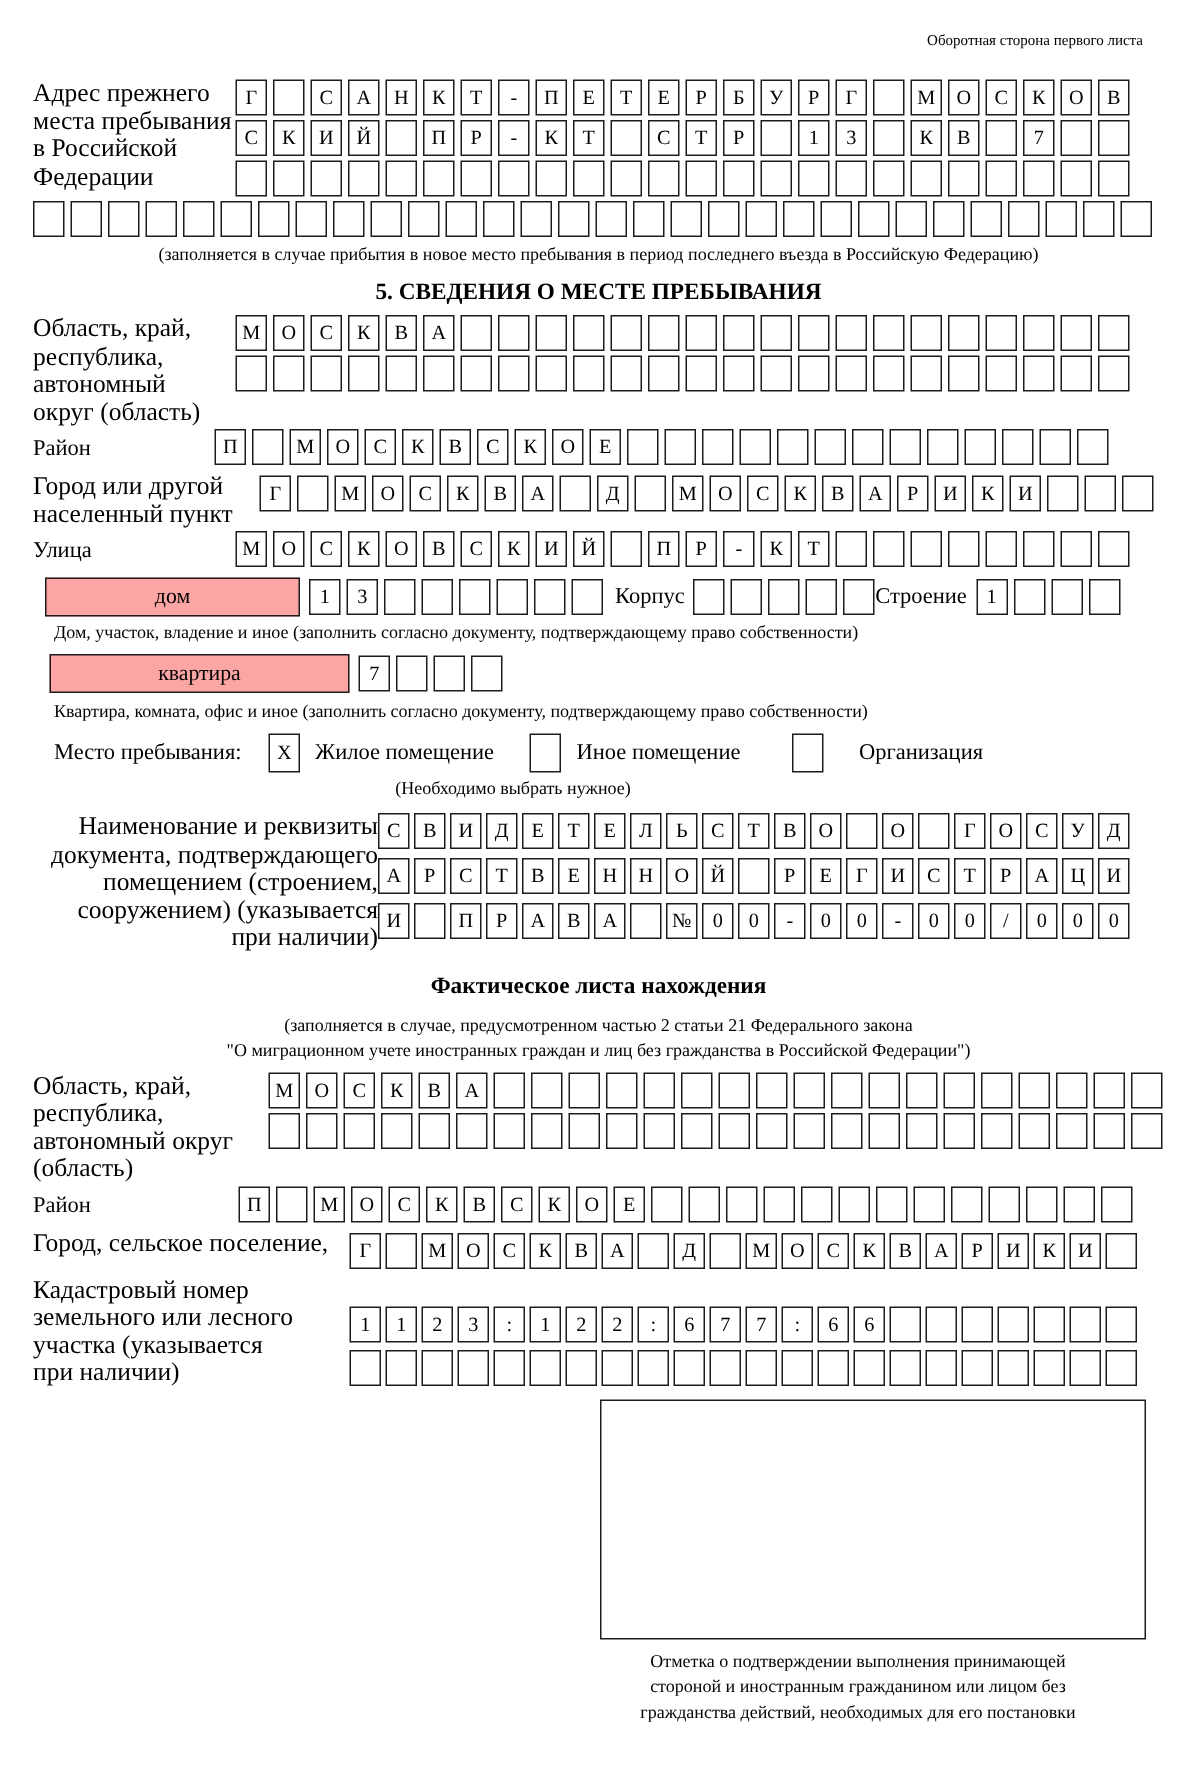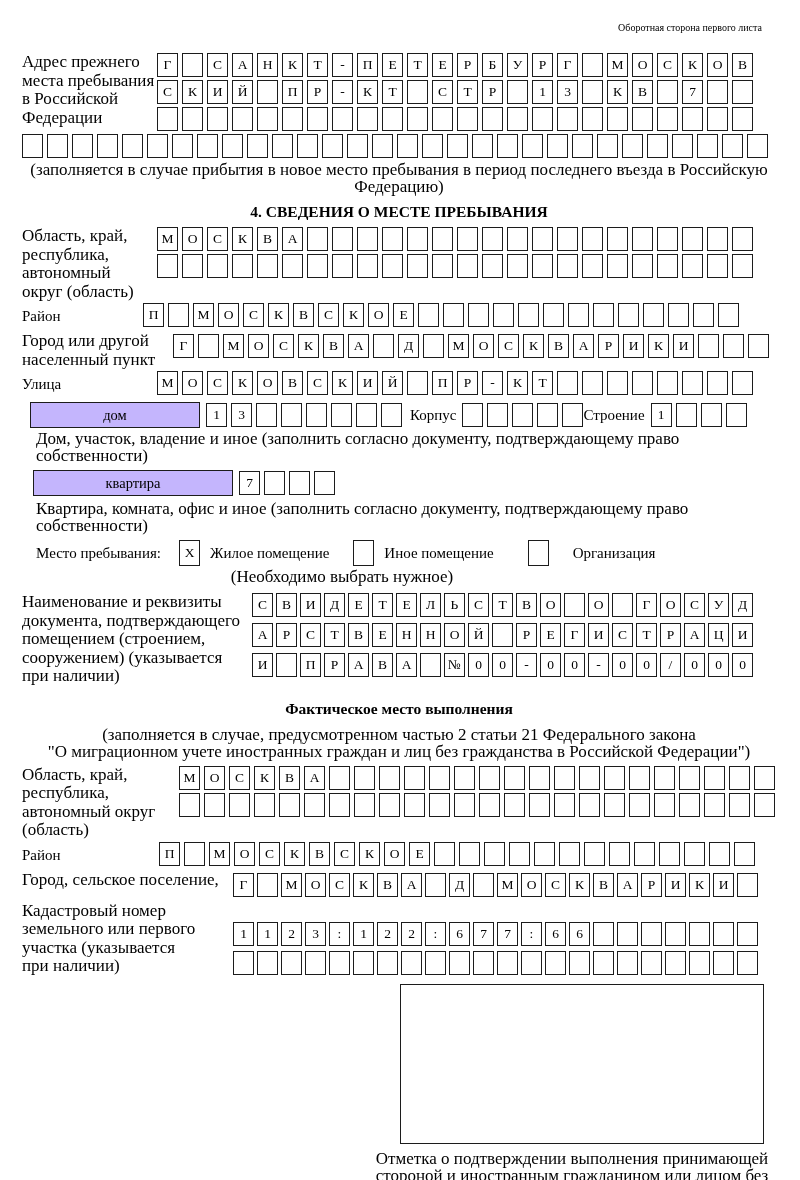--- a/index.html
+++ b/index.html
@@ -6,25 +6,25 @@
   body{width:800px;height:1180px;overflow:hidden;font-family:"Liberation Serif","DejaVu Serif",serif;}
   .page{box-sizing:border-box;width:800px;height:1180px;padding:14px 24px 0 22px;}
   .hdr-note{text-align:right;font-size:10px;margin-top:8px;padding-right:14px;}
   .frow{display:flex;align-items:flex-start;}
   .lbl{font-size:17px;line-height:18.5px;}
   .lbl-inline{font-size:15px;line-height:26px;white-space:nowrap;}
   .cellrow{display:flex;gap:4px;margin-bottom:3px;}
   .cellrow.tight{gap:3px;}
   .c{box-sizing:border-box;flex:0 0 auto;width:21px;height:24px;border:1.6px solid #1c1c1c;
      display:flex;align-items:center;justify-content:center;font-size:13.5px;background:#fff;}
-  .caption{font-size:17px;line-height:17px;}
+  .caption{font-size:12px;line-height:17px;}
   .center{text-align:center;}
   .title{font-weight:bold;font-size:15.5px;text-align:center;}
   .wbox{box-sizing:border-box;border:1.6px solid #1c1c1c;height:26px;display:flex;
-        align-items:center;justify-content:center;font-size:14.5px;background:#c4b5fd;}
+        align-items:center;justify-content:center;font-size:14.5px;background:#fca5a5;}
   .cbx{box-sizing:border-box;width:21px;height:26px;border:1.6px solid #1c1c1c;display:flex;
        align-items:center;justify-content:center;font-size:13.5px;background:#fff;}
   .stamp-box{box-sizing:border-box;border:1.6px solid #1c1c1c;width:364px;height:160px;background:#fff;}
   .mt2{margin-top:2px;} .mt4{margin-top:4px;} .mt6{margin-top:6px;} .mt8{margin-top:8px;} .mt14{margin-top:14px;} .mt20{margin-top:20px;}
 </style>
 </head>
 <body>
 
 <div class="page">
 
@@ -145,21 +145,21 @@
       <div class="c"></div>
       <div class="c"></div>
       <div class="c"></div>
       <div class="c"></div>
       <div class="c"></div>
       <div class="c"></div>
       <div class="c"></div>
     </div>
   <div class="caption center">(заполняется в случае прибытия в новое место пребывания в период последнего въезда в Российскую Федерацию)</div>
 
-  <div class="title mt8">4. СВЕДЕНИЯ О МЕСТЕ ПРЕБЫВАНИЯ</div>
+  <div class="title mt8">5. СВЕДЕНИЯ О МЕСТЕ ПРЕБЫВАНИЯ</div>
 
   <div class="frow mt6">
     <div class="lbl" style="width:135px;">
       <div>Область, край,</div>
       <div>республика,</div>
       <div>автономный</div>
       <div>округ (область)</div>
     </div>
     <div>
       <div class="cellrow">
@@ -356,21 +356,21 @@
     <div class="cbx" style="margin-left:18px;">X</div>
     <div class="lbl-inline" style="margin-left:10px;">Жилое помещение</div>
     <div class="cbx" style="margin-left:24px;"></div>
     <div class="lbl-inline" style="margin-left:10px;">Иное помещение</div>
     <div class="cbx" style="margin-left:34px;"></div>
     <div class="lbl-inline" style="margin-left:24px;">Организация</div>
   </div>
   <div class="caption mt2" style="width:640px;text-align:center;">(Необходимо выбрать нужное)</div>
 
   <div class="frow mt8">
-    <div class="lbl" style="width:230px;">
+    <div class="lbl" style="width:230px;text-align:right;">
       <div>Наименование и реквизиты</div>
       <div>документа, подтверждающего</div>
       <div>помещением (строением,</div>
       <div>сооружением) (указывается</div>
       <div>при наличии)</div>
     </div>
     <div>
       <div class="cellrow tight" style="margin-bottom:6px;">
           <div class="c">С</div>
           <div class="c">В</div>
@@ -436,21 +436,21 @@
           <div class="c">0</div>
           <div class="c">0</div>
           <div class="c">/</div>
           <div class="c">0</div>
           <div class="c">0</div>
           <div class="c">0</div>
         </div>
     </div>
   </div>
 
-  <div class="title mt14">Фактическое место выполнения</div>
+  <div class="title mt14">Фактическое листа нахождения</div>
   <div class="caption center mt8">(заполняется в случае, предусмотренном частью 2 статьи 21 Федерального закона</div>
   <div class="caption center">"О миграционном учете иностранных граждан и лиц без гражданства в Российской Федерации")</div>
 
   <div class="frow mt6">
     <div class="lbl" style="width:157px;">
       <div>Область, край,</div>
       <div>республика,</div>
       <div>автономный округ</div>
       <div>(область)</div>
     </div>
@@ -566,21 +566,21 @@
         <div class="c">И</div>
         <div class="c">К</div>
         <div class="c">И</div>
         <div class="c"></div>
       </div>
   </div>
 
   <div class="frow mt2">
     <div class="lbl" style="width:211px;">
       <div>Кадастровый номер</div>
-      <div>земельного или первого</div>
+      <div>земельного или лесного</div>
       <div>участка (указывается</div>
       <div>при наличии)</div>
     </div>
     <div>
       <div class="cellrow tight" style="margin-top:20px;margin-bottom:5px;">
           <div class="c">1</div>
           <div class="c">1</div>
           <div class="c">2</div>
           <div class="c">3</div>
           <div class="c">:</div>

